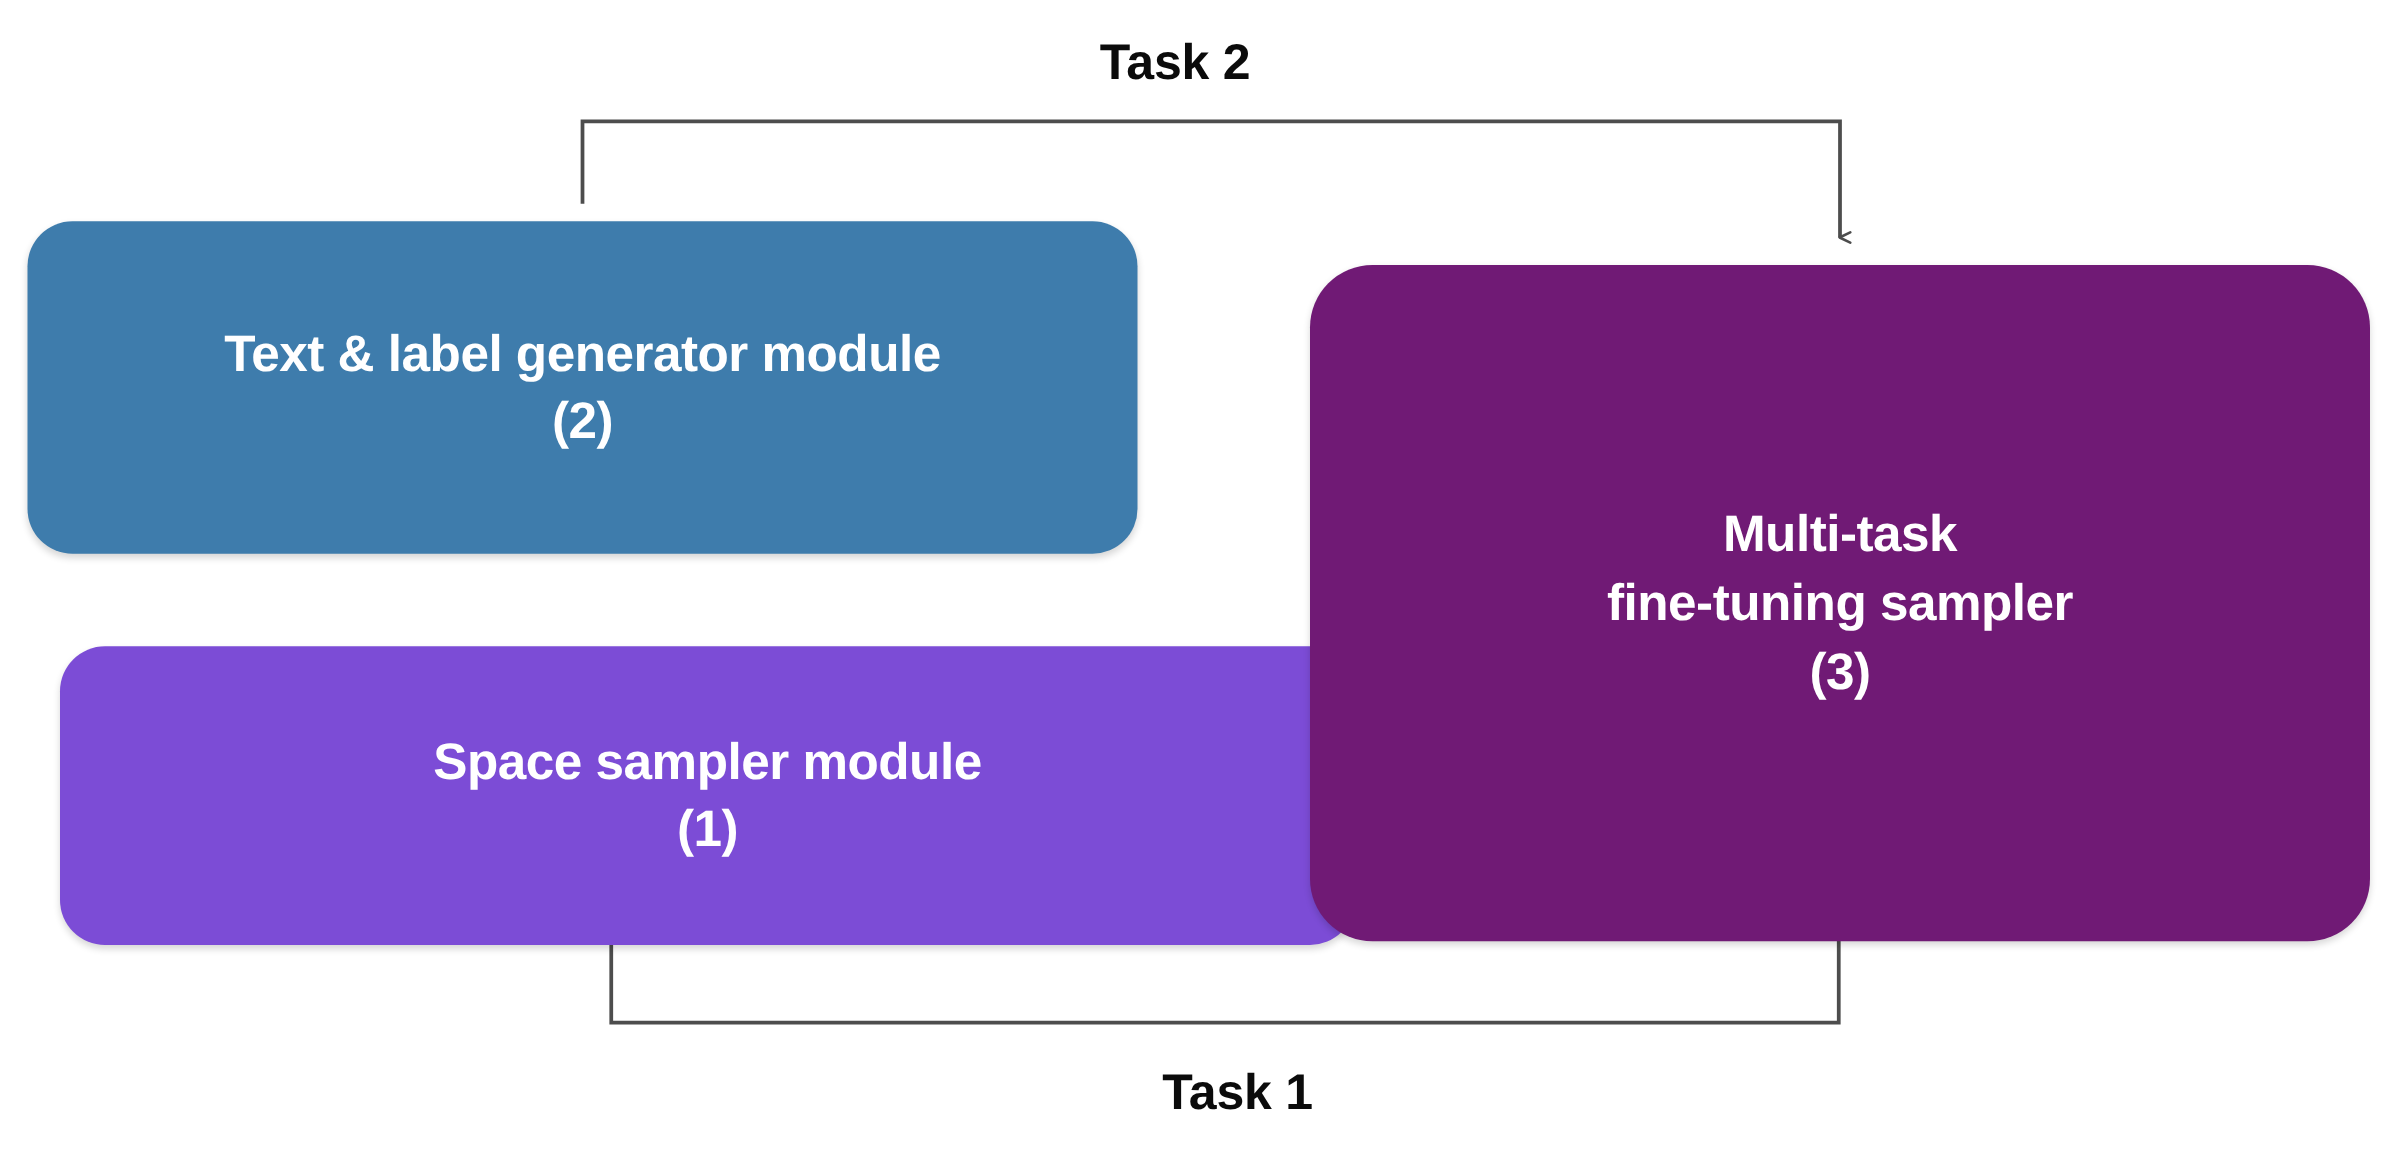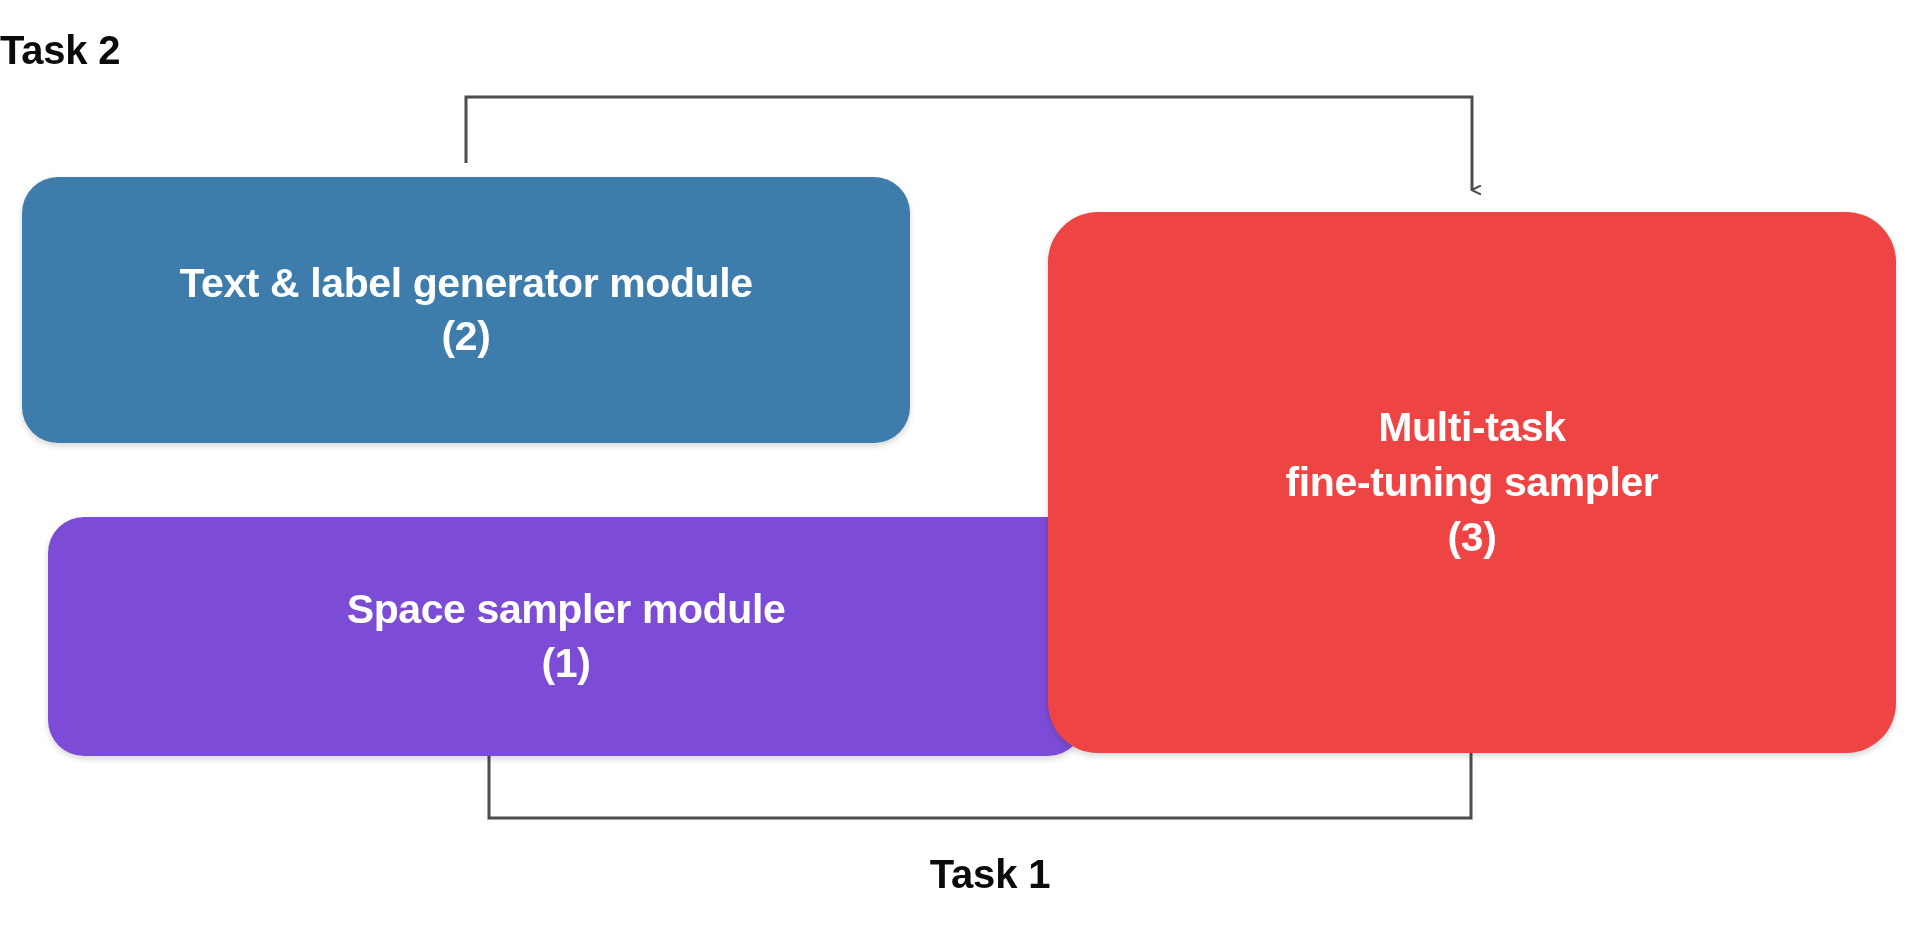--- a/index.html
+++ b/index.html
@@ -77,41 +77,41 @@
     font-size: 41px;
     line-height: 1.30;
   }
 
   
   #box-multitask-finetuning {
     left: 1048px;
     top: 195px;
     width: 848px;
     height: 541px;
-    background: #ef4444;
+    background: #701a75;
     border-radius: 50px;
     font-size: 41px;
     line-height: 1.34;
   }
 
   
   .arrow-label {
     position: absolute;
     color: #0b0b0b;
     font-weight: bold;
     font-size: 40px;
     letter-spacing: -0.2px;
     white-space: nowrap;
     z-index: 3;
   }
   #label-task-2 {
     left: 0;
     top: 28px;
     width: 1880px;
-    text-align: left;
+    text-align: center;
   }
   #label-task-1 {
     left: 0;
     top: 852px;
     width: 1980px;
     text-align: center;
   }
 </style>
 </head>
 <body>

